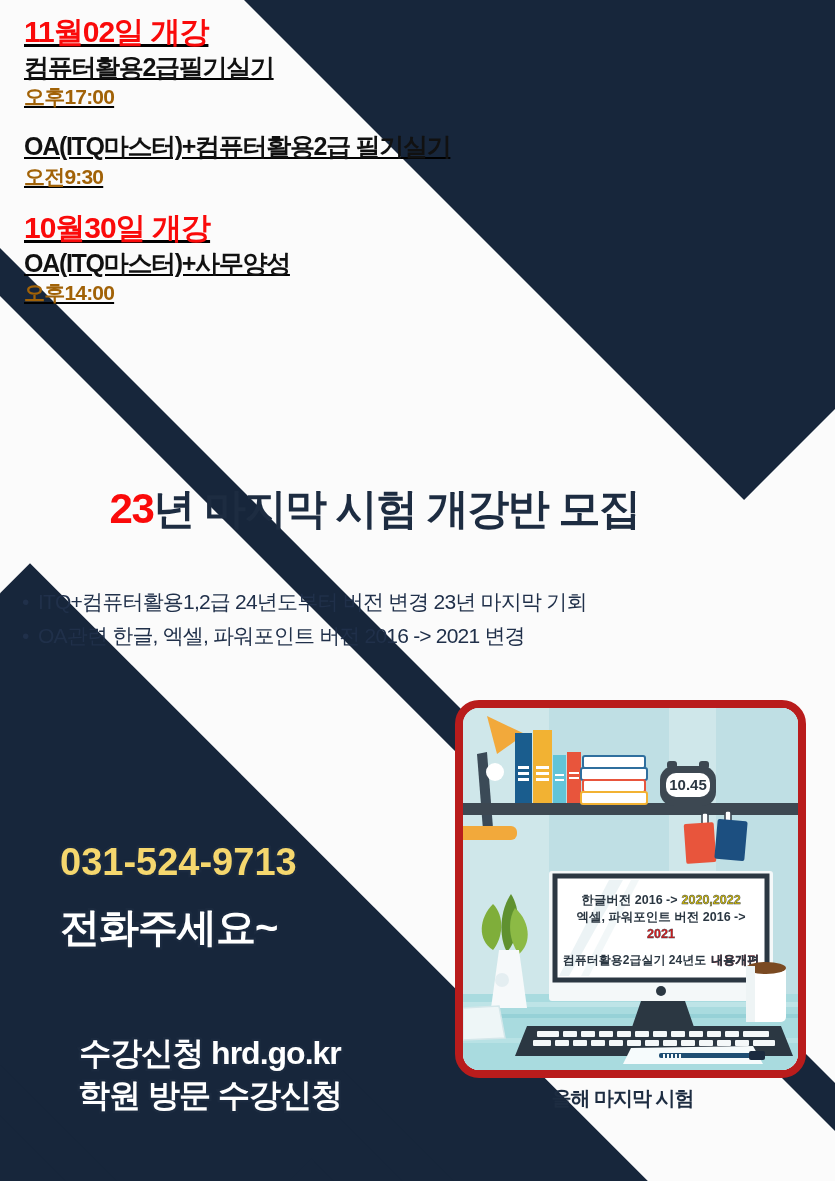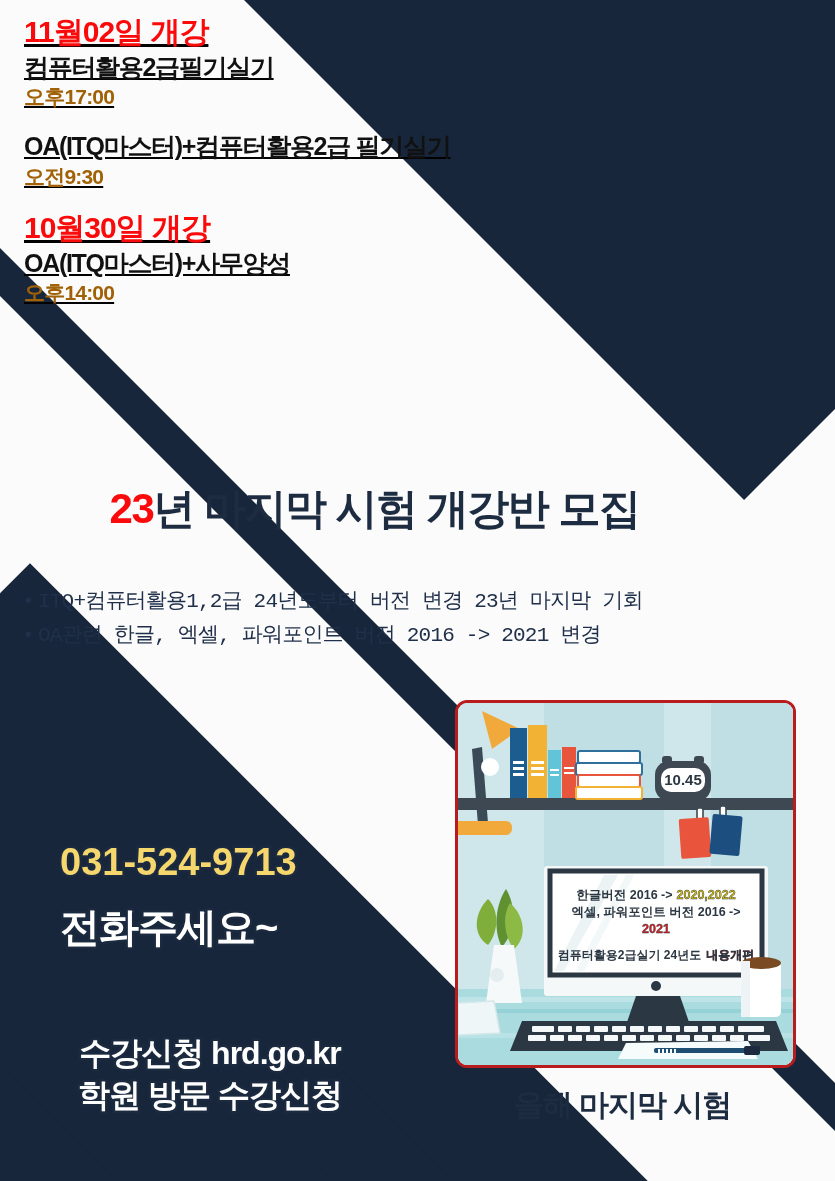--- a/index.html
+++ b/index.html
@@ -147,21 +147,20 @@
     z-index: 5;
   }
   .bullet-row {
     display: flex;
     align-items: center;
     color: #20304a;
     font-size: 21px;
     letter-spacing: -0.8px;
     line-height: 1.62;
     white-space: nowrap;
-    font-family: Liberation Mono, monospace;
   }
   .bullet-dot {
     width: 16px;
     flex: 0 0 16px;
     color: #20304a;
     font-size: 21px;
     line-height: 1.62;
   }
   .bullet-row.indented { padding-left: 32px; }
 
@@ -215,37 +214,37 @@
     white-space: nowrap;
   }
 
   
   #illus-caption {
     position: absolute;
     left: 455px;
     top: 1085px;
     width: 335px;
     text-align: center;
-    font-size: 30px;
+    font-size: 20px;
     font-weight: 900;
     letter-spacing: -1px;
     color: #1d2c41;
     z-index: 6;
     white-space: nowrap;
   }
 
   
   #illus-card {
     position: absolute;
     left: 455px;
     top: 700px;
     width: 335px;
     height: 362px;
-    border: 3px solid #b91c1c;
-    border-radius: 12px;
+    border: 8px solid #b91c1c;
+    border-radius: 24px;
     overflow: hidden;
     background: #cfe7ea;
     z-index: 4;
   }
   #illus-svg { display: block; width: 100%; height: 100%; }
 </style>
 </head>
 <body>
 
 <div id="poster">

